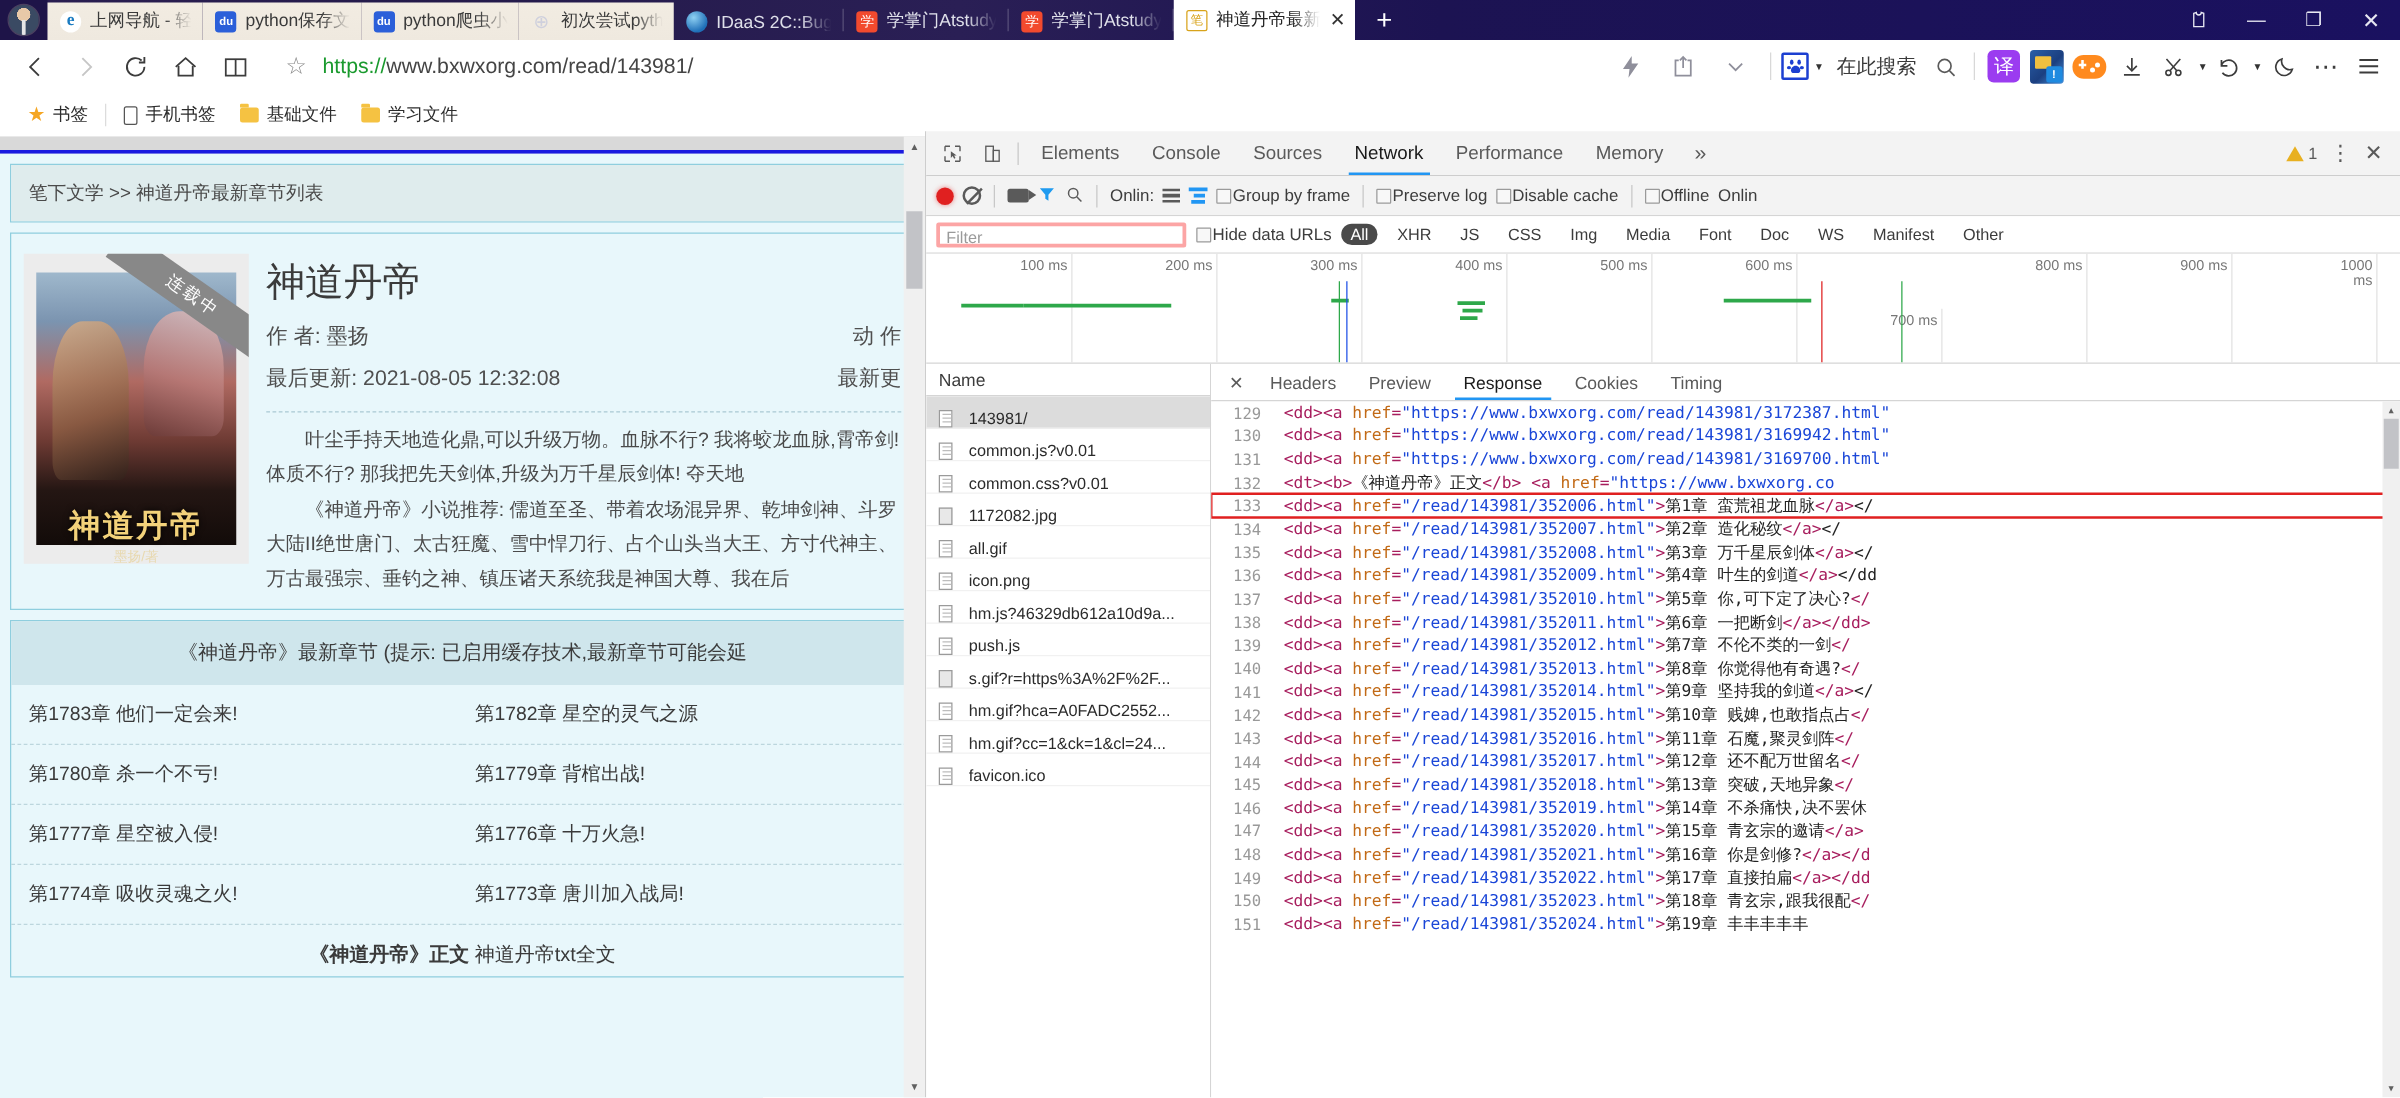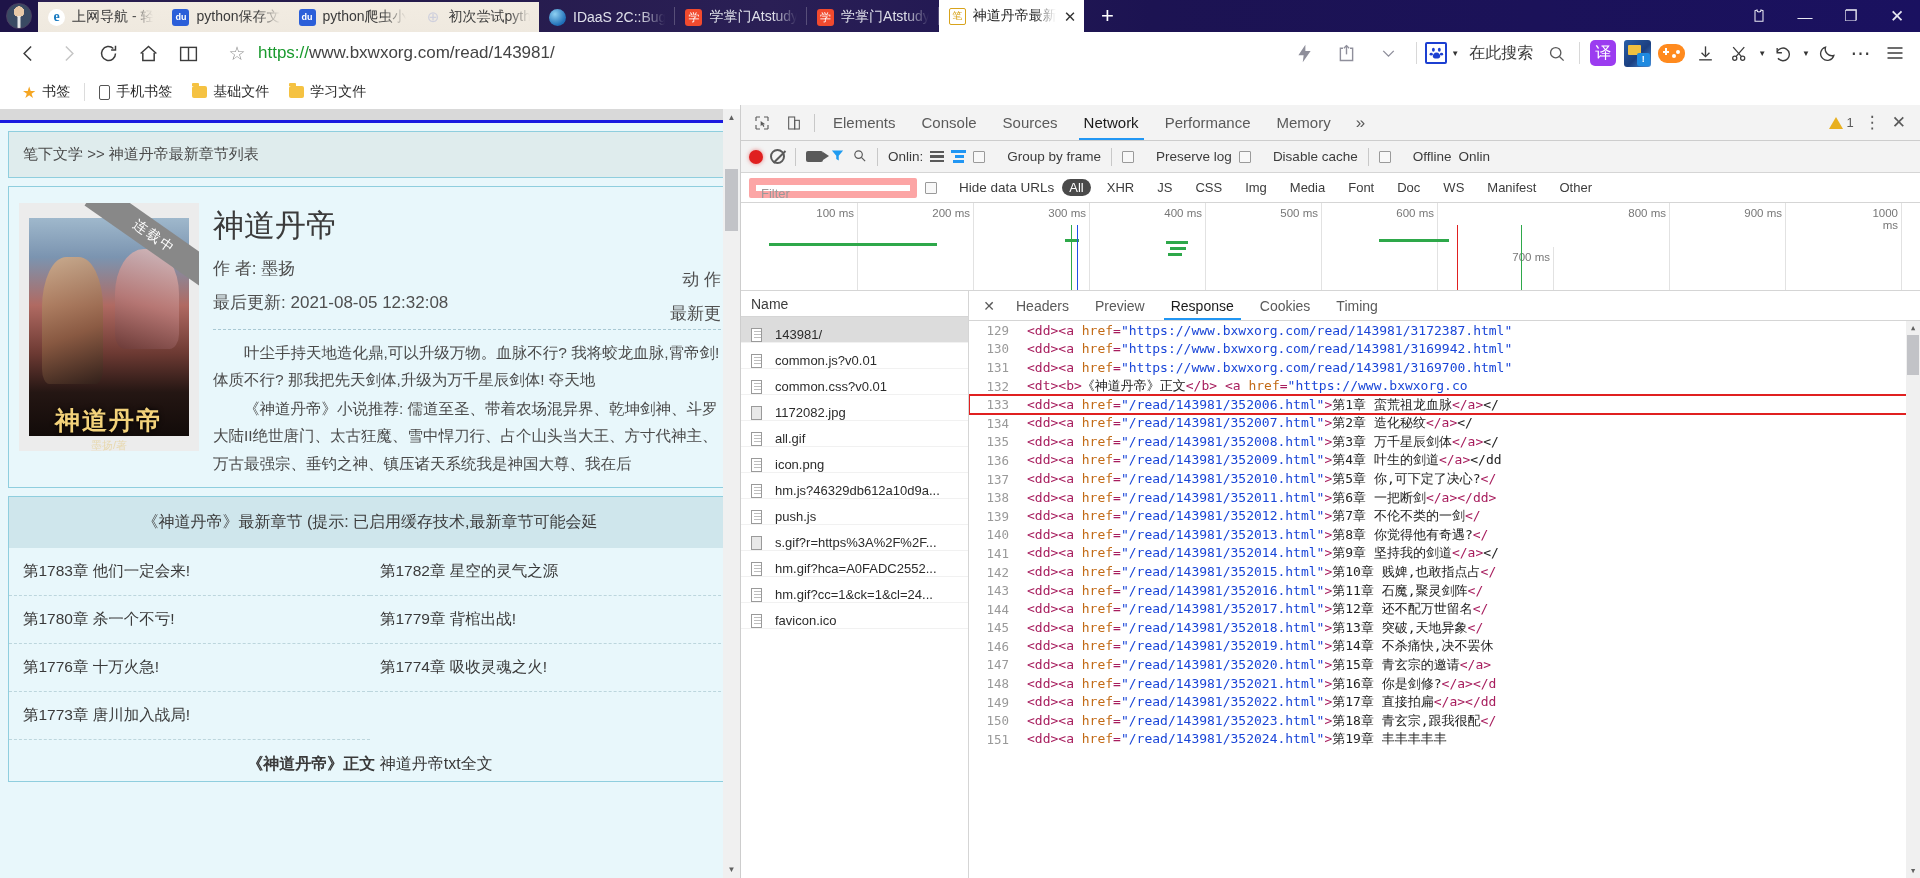--- a/index.html
+++ b/index.html
@@ -158,21 +158,21 @@
     position:absolute; bottom:-2px; left:0; width:100%; text-align:center;
     color:#e8d9b0; font-size:11px; z-index:3;
   }
   .ribbon {
     position:absolute; top:20px; right:-30px; width:150px; padding:5px 0;
     background:#888; color:#fff; font-size:14px; text-align:center;
     transform:rotate(35deg); z-index:4; letter-spacing:2px;
   }
   .bookinfo { flex:1 1 auto; min-width:0; }
   .btitle { font-size:31px; color:#3b3b3b; font-weight:normal; margin:2px 0 10px 0; }
-  .brow { display:flex; align-items:flex-end; }
+  .brow { display:flex; align-items:flex-start; }
   .bmeta { font-size:17px; color:#4f4f4f; margin-bottom:11px; }
   .bmeta-right { margin-left:auto; font-size:17px; color:#4f4f4f; white-space:nowrap; }
   .hr-dash { border:0; border-top:1px dashed #a9c9d4; margin:4px 0 9px 0; }
   .desc { font-size:15.5px; color:#4a4a4a; line-height:1.75; text-indent:2em; }
   .desc2 { font-size:15.5px; color:#4a4a4a; line-height:1.75; text-indent:2em; margin-top:2px;}
   .chap-head { background:#cfe6ec; text-align:center; padding:15px 0; font-size:16px; color:#3c3c3c; }
   .chap-grid { display:flex; flex-wrap:wrap; }
   .chap-cell { width:50%; padding:13px 0 13px 14px; font-size:15.5px; color:#3a3a3a;
                border-bottom:1px dashed #bcd6dd; }
   .chap-cell:nth-child(2n) { padding-left:10px; }
@@ -226,28 +226,28 @@
               border-top:4.5px solid transparent;border-bottom:4.5px solid transparent;}
   .funnel svg{width:15px;height:15px;}
   .magn svg{width:15px;height:15px;}
   .tb-sep{width:1px;height:18px;background:#c8c8c8;margin:0 3px;}
   .viewlist { display:flex; flex-direction:column; gap:2px; }
   .viewlist i { display:block; width:14px; height:2.6px; background:#5a5a5a; }
   .waterfall-ic { display:flex; flex-direction:column; gap:2px; align-items:flex-start;}
   .waterfall-ic i{display:block;height:3px;background:#2196f3;}
   .cbx { width:12px;height:12px;border:1px solid #9a9a9a;background:#f8f8f8;border-radius:1px;
          display:inline-block; vertical-align:middle; }
-  .cbxlabel { display:flex; align-items:center; gap:22px; white-space:nowrap; }
+  .cbxlabel { display:flex; align-items:center; gap:1px; white-space:nowrap; }
 
   .dt-filterbar {
     height:30px; background:#fff; border-bottom:1px solid #d5d5d5;
     display:flex; align-items:center; gap:8px; padding:0 8px; font-size:13.5px; color:#3c3c3c;
     flex:0 0 30px;
   }
-  .filterinput { width:168px; height:20px; border:7px solid #fca5a5; border-radius:2px;
+  .filterinput { width:200px; height:20px; border:3px solid #fca5a5; border-radius:2px;
                  background:#fff; font-size:13px; color:#9a9a9a; padding:0 5px; line-height:18px; }
   .chip { padding:1px 7px; border-radius:10px; font-size:13px; color:#3c3c3c; white-space:nowrap; }
   .chip.sel { background:#4a4a4a; color:#fff; }
 
   .dt-overview { height:88px; background:#fff; border-bottom:1px solid #d5d5d5;
                  position:relative; flex:0 0 88px; overflow:hidden; }
   .ov-tick { position:absolute; top:0; height:88px; border-left:1px solid #e2e2e2; }
   .ov-tick span { position:absolute; left:-44px; top:4px; width:40px; text-align:right;
                   font-size:11.5px; color:#777; }
   .ov-bar { position:absolute; height:3px; }
@@ -540,20 +540,21 @@
         </div>
       </div>
 
       <div class="panel">
         <div class="chap-head">《神道丹帝》最新章节 (提示: 已启用缓存技术,最新章节可能会延</div>
         <div class="chap-grid" id="chapters-host">
             <div class="chap-cell">第1783章 他们一定会来!</div>
             <div class="chap-cell">第1782章 星空的灵气之源</div>
             <div class="chap-cell">第1780章 杀一个不亏!</div>
             <div class="chap-cell">第1779章 背棺出战!</div>
+            <div class="chap-cell">第1777章 星空被入侵!</div>
             <div class="chap-cell">第1776章 十万火急!</div>
             <div class="chap-cell">第1774章 吸收灵魂之火!</div>
             <div class="chap-cell">第1773章 唐川加入战局!</div>
           </div>
         <div class="footline">
           <b>《神道丹帝》正文</b>
           <span>神道丹帝txt全文</span>
         </div>
       </div>
     </div>

